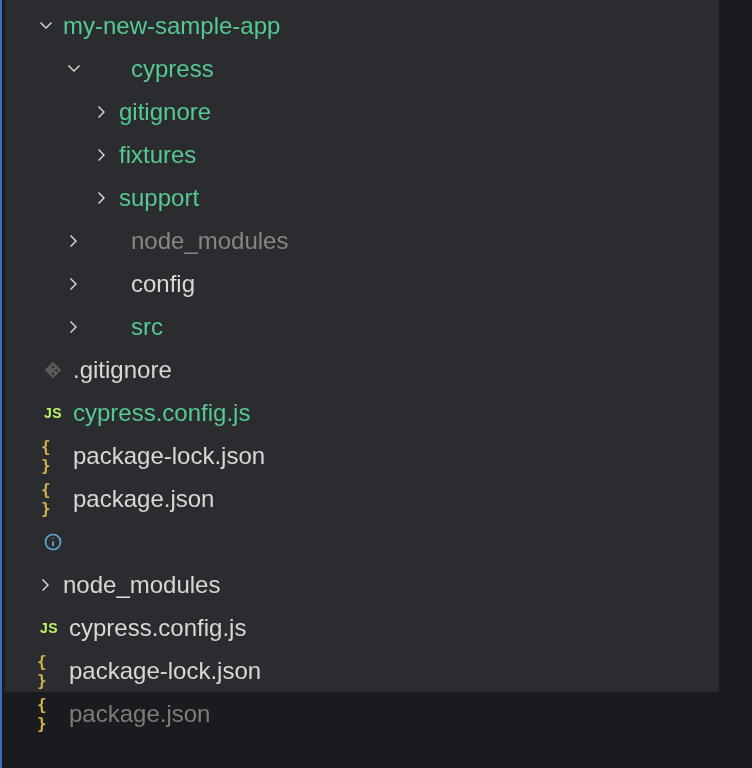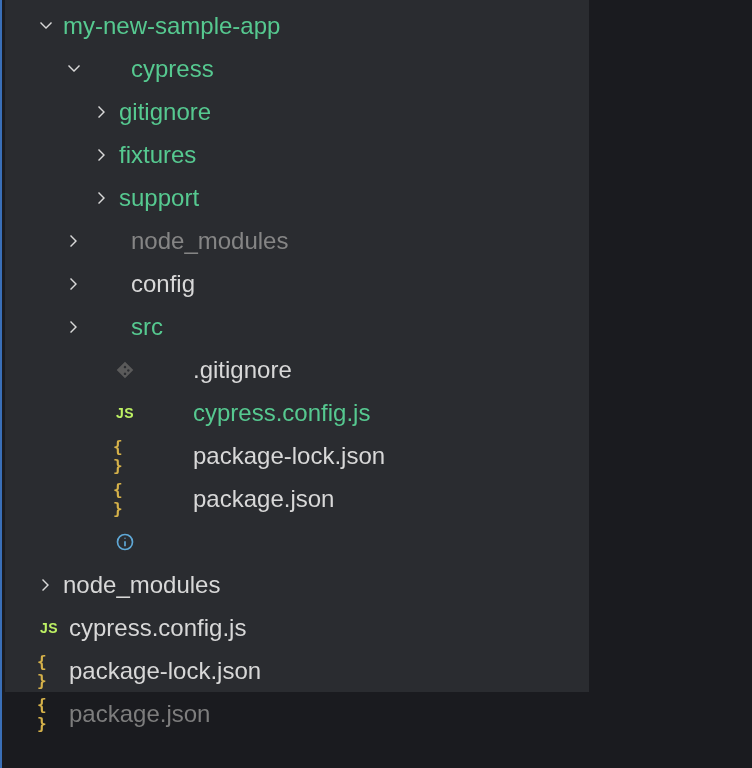--- a/index.html
+++ b/index.html
@@ -7,21 +7,21 @@
       font-family: -apple-system, BlinkMacSystemFont, "Segoe UI", sans-serif;
       background: #1a1b1f;
       color: #d8d8d8;
       width: 752px;
       height: 768px;
       overflow: hidden;
       border-left: 2px solid #3a6fb7;
     }
     .panel {
       background: #2a2c30;
-      width: 584px;
+      width: 714px;
       margin-left: 3px;
       padding-top: 4px;
     }
     .below {
       width: 714px;
       margin-left: 3px;
       padding-top: 0;
     }
     .row {
       display: flex;
@@ -52,21 +52,21 @@
     .label { white-space: nowrap; }
     .green { color: #56c990; }
     .grey  { color: #858585; }
     .white { color: #d8d8d8; }
     .dim   { color: #7d7d7d; }
     
     .d0 { padding-left: 32px; }
     .d1 { padding-left: 60px; gap: 20px; }
     .d2 { padding-left: 88px; }
     .d0-file { padding-left: 32px; }
-    .d1-file { padding-left: 60px; gap: 48px; }
+    .d1-file { padding-left: 36px; }
     .x0-file { padding-left: 24px; }
     
     .js-badge {
       font-size: 14px;
       font-weight: 700;
       color: #bef264;
       letter-spacing: 0.5px;
       font-family: sans-serif;
     }
     .json-badge {

